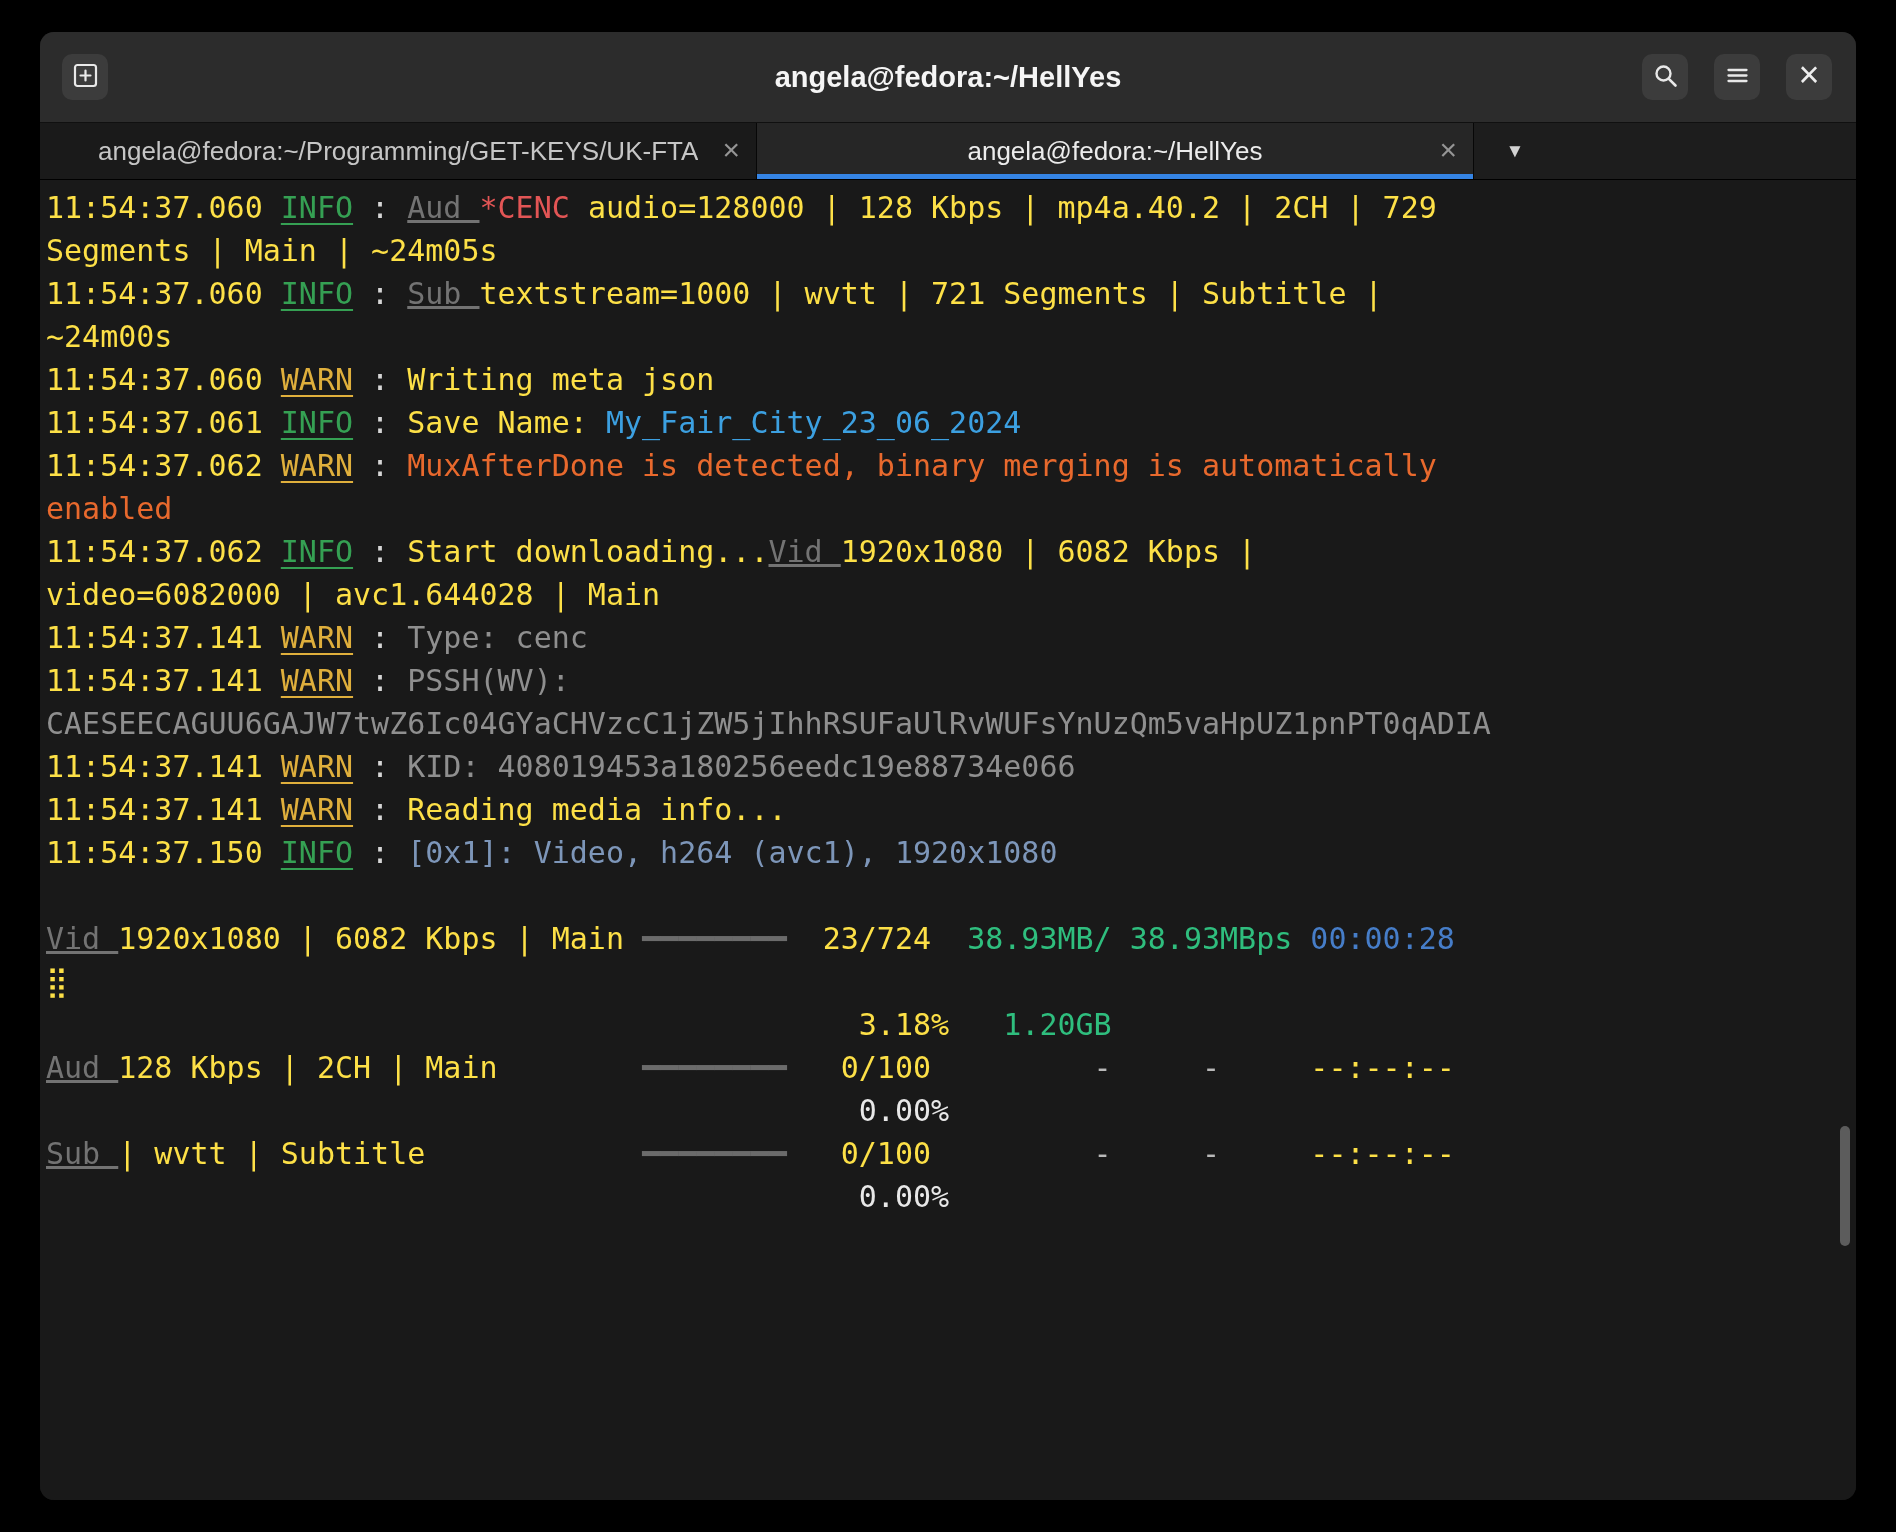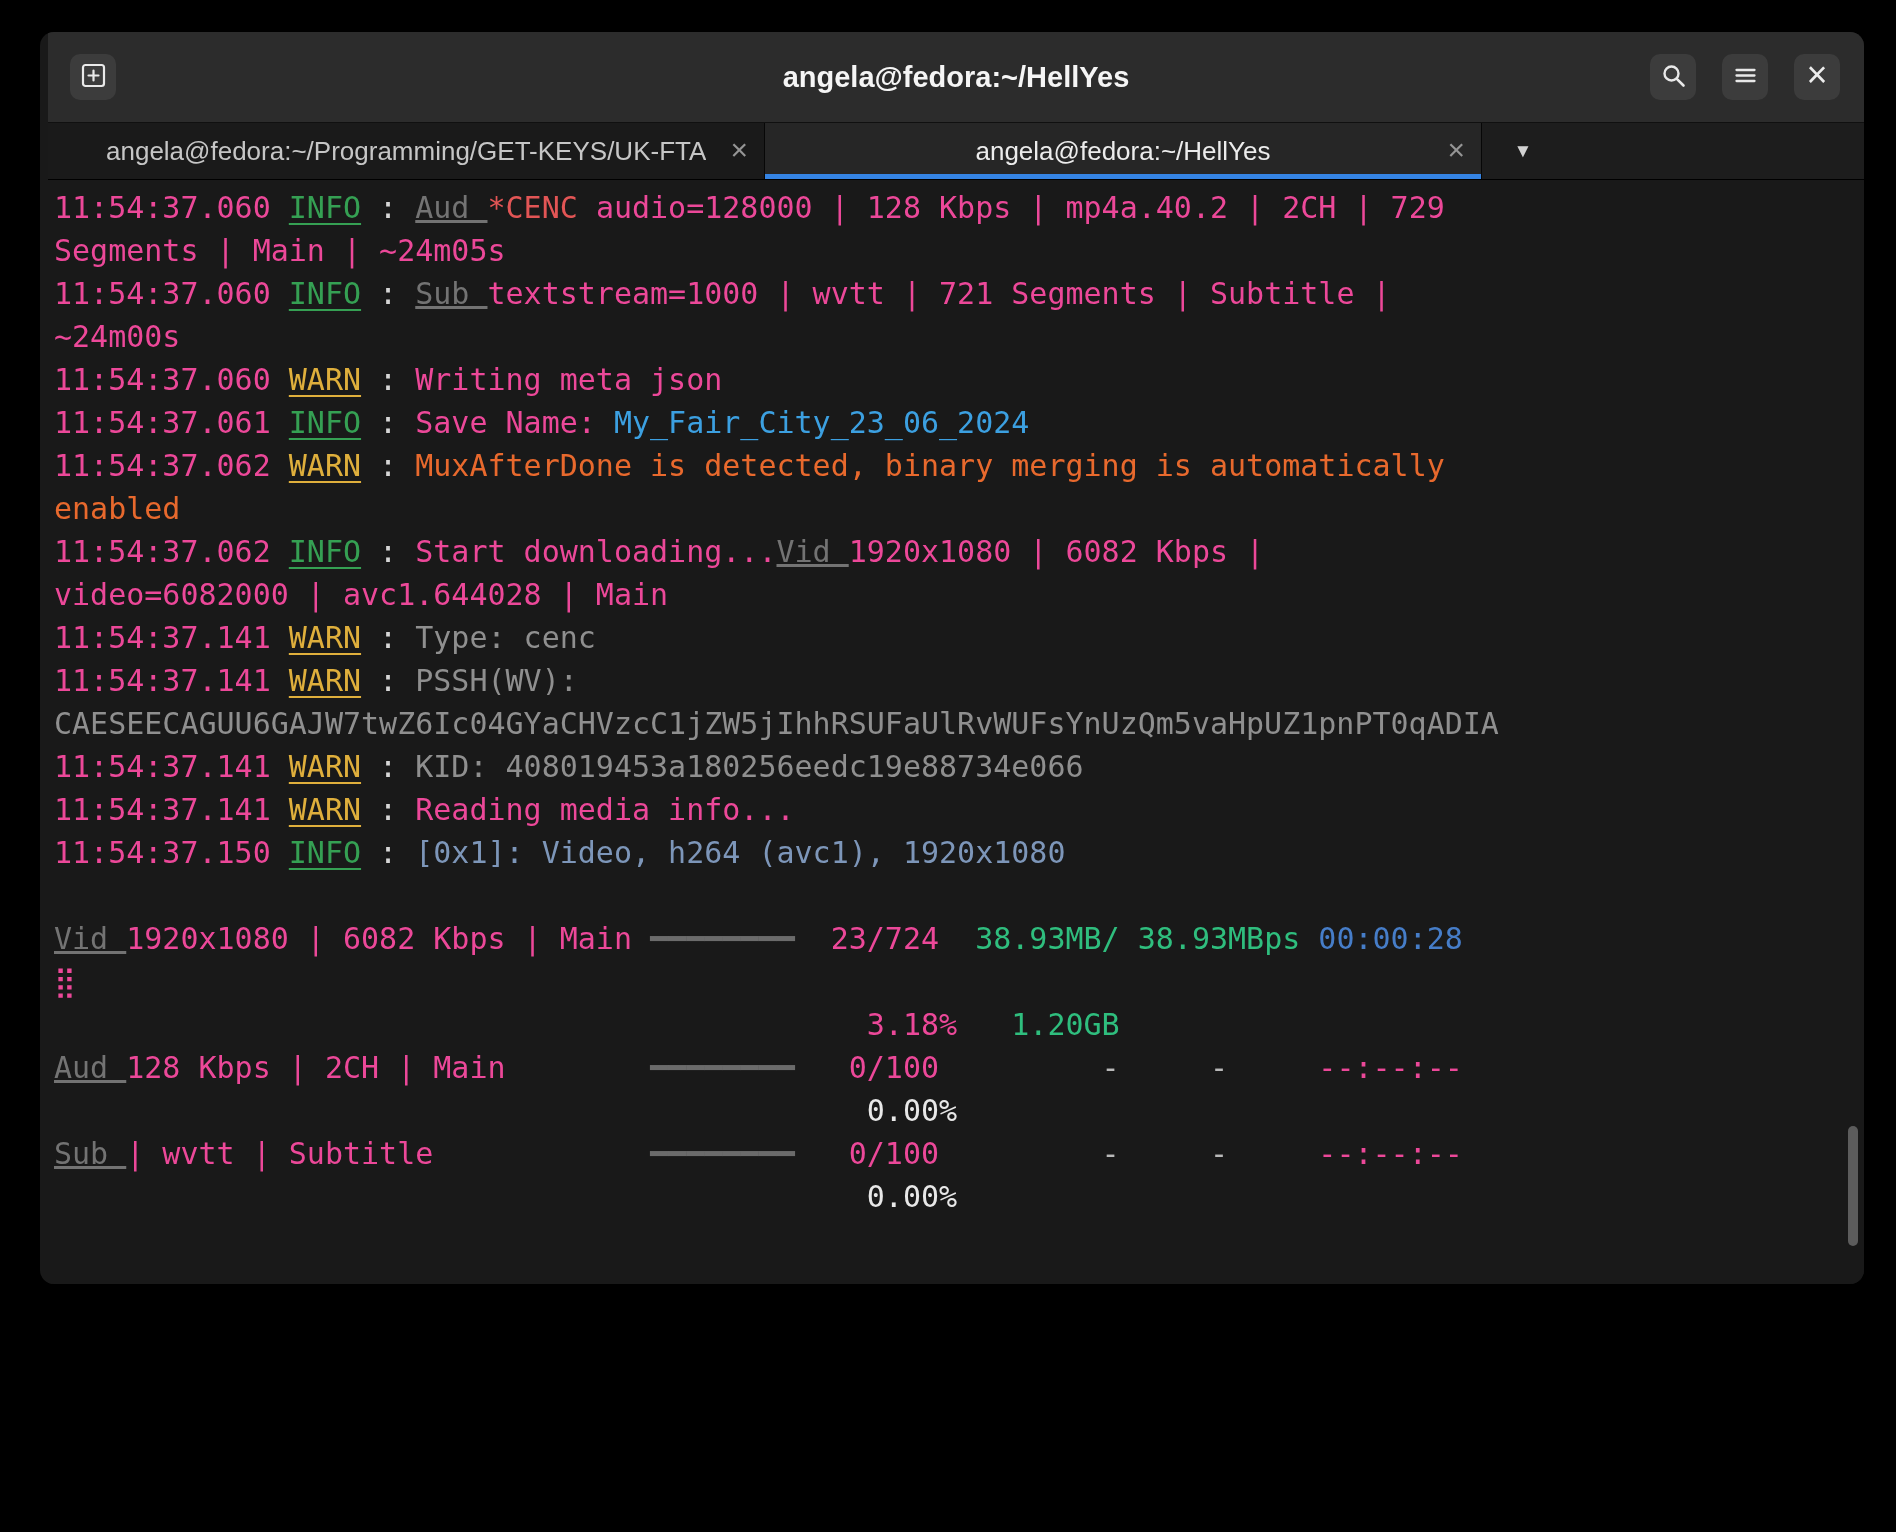--- a/index.html
+++ b/index.html
@@ -1,18 +1,18 @@
 <!DOCTYPE html>
 <html><head>
 <meta charset="utf-8">
 <style>
   html,body{margin:0;padding:0;background:#000;width:1896px;height:1532px;overflow:hidden;
     font-family:"Liberation Sans","DejaVu Sans",sans-serif;}
-  .window{position:absolute;left:40px;top:32px;width:1816px;height:1252px;
-    background:#191919;border-radius:14px;overflow:hidden;padding-left:8px;}
+  .window{position:absolute;left:40px;top:32px;width:1816px;height:1468px;
+    background:#191919;border-radius:14px;overflow:hidden;}
   
   .titlebar{position:relative;height:90px;background:#2c2c2c;border-bottom:1px solid #101010;
     display:flex;align-items:center;}
   .win-title{position:absolute;left:0;right:0;text-align:center;font-size:29px;font-weight:bold;
     color:#f5f5f5;pointer-events:none;}
   .tb-btn{width:46px;height:46px;border-radius:10px;background:#3c3c3c;
     display:flex;align-items:center;justify-content:center;cursor:pointer;}
   .tb-left{margin-left:22px;}
   .tb-right{position:absolute;right:24px;display:flex;gap:26px;}
   .close-glyph{font-size:36px;color:#ededed;line-height:1;margin-top:-4px;}
@@ -26,21 +26,21 @@
   .tab-overflow{flex:1;display:flex;align-items:center;}
   .dropdown-btn{margin-left:16px;width:50px;height:48px;display:flex;align-items:center;
     justify-content:center;color:#d2d2d2;font-size:19px;cursor:pointer;}
   
   .terminal{position:relative;height:1320px;background:#191919;padding:6px 0 0 6px;box-sizing:border-box;}
   .term-text{width:80ch;font-family:"DejaVu Sans Mono",monospace;font-size:30px;line-height:43px;
     white-space:pre-wrap;overflow-wrap:break-word;word-break:break-word;color:#d6d6d6;}
   .line{min-height:43px;}
   .c-fg{color:#d6d6d6;}
   .c-white{color:#e8e8e8;}
-  .c-yellow{color:#ec4899;}
+  .c-yellow{color:#fde047;}
   .c-info{color:#35a053;text-decoration:underline;text-decoration-thickness:2px;text-underline-offset:5px;}
   .c-warn{color:#dfaf3c;text-decoration:underline;text-decoration-thickness:2px;text-underline-offset:5px;margin-top:16px;}
   .c-cyan{color:#737373;text-decoration:underline;}
   .c-red{color:#e25555;}
   .c-orange{color:#e8692d;}
   .c-gray{color:#8f8f8f;}
   .c-gray2{color:#b9b9b9;}
   .c-steel{color:#7d96b9;}
   .c-blue{color:#3ca0e1;}
   .c-timeblue{color:#467dc8;}

